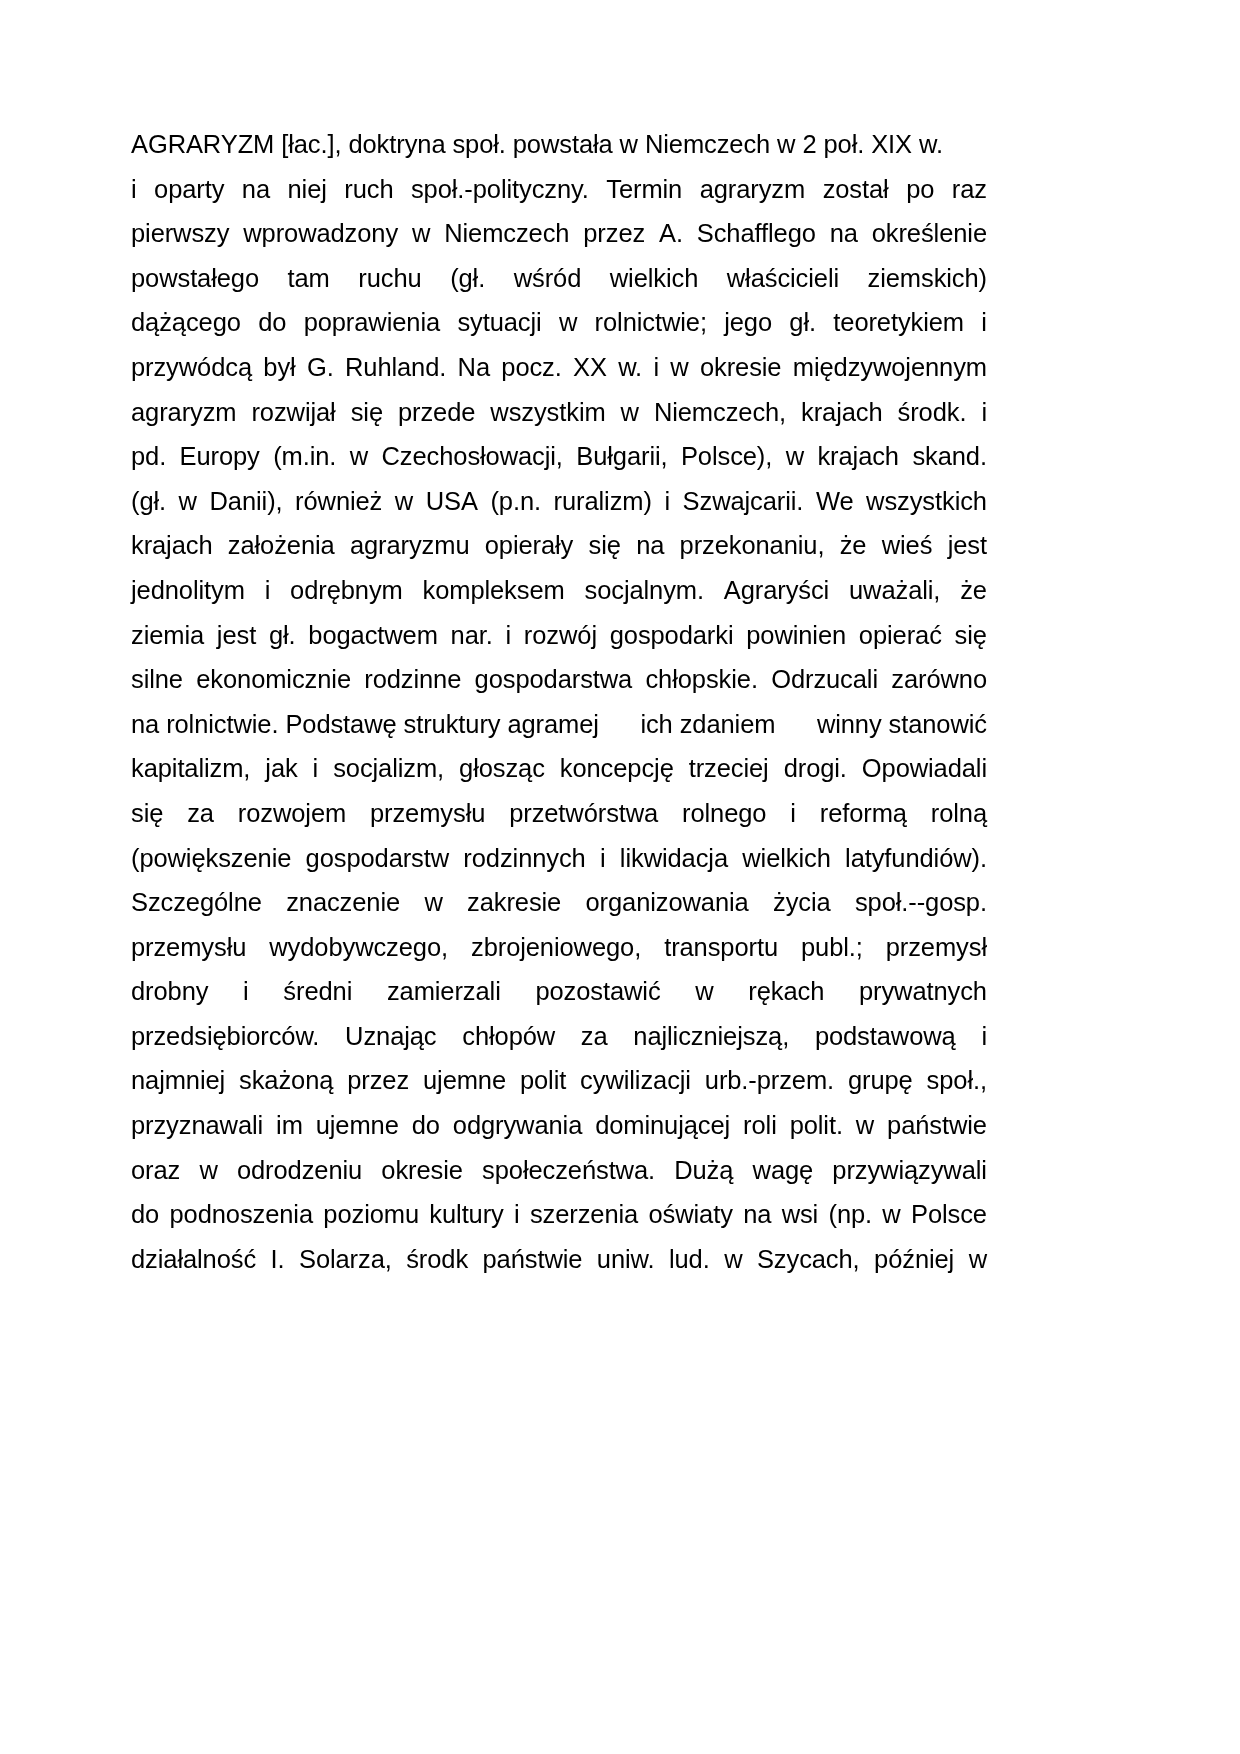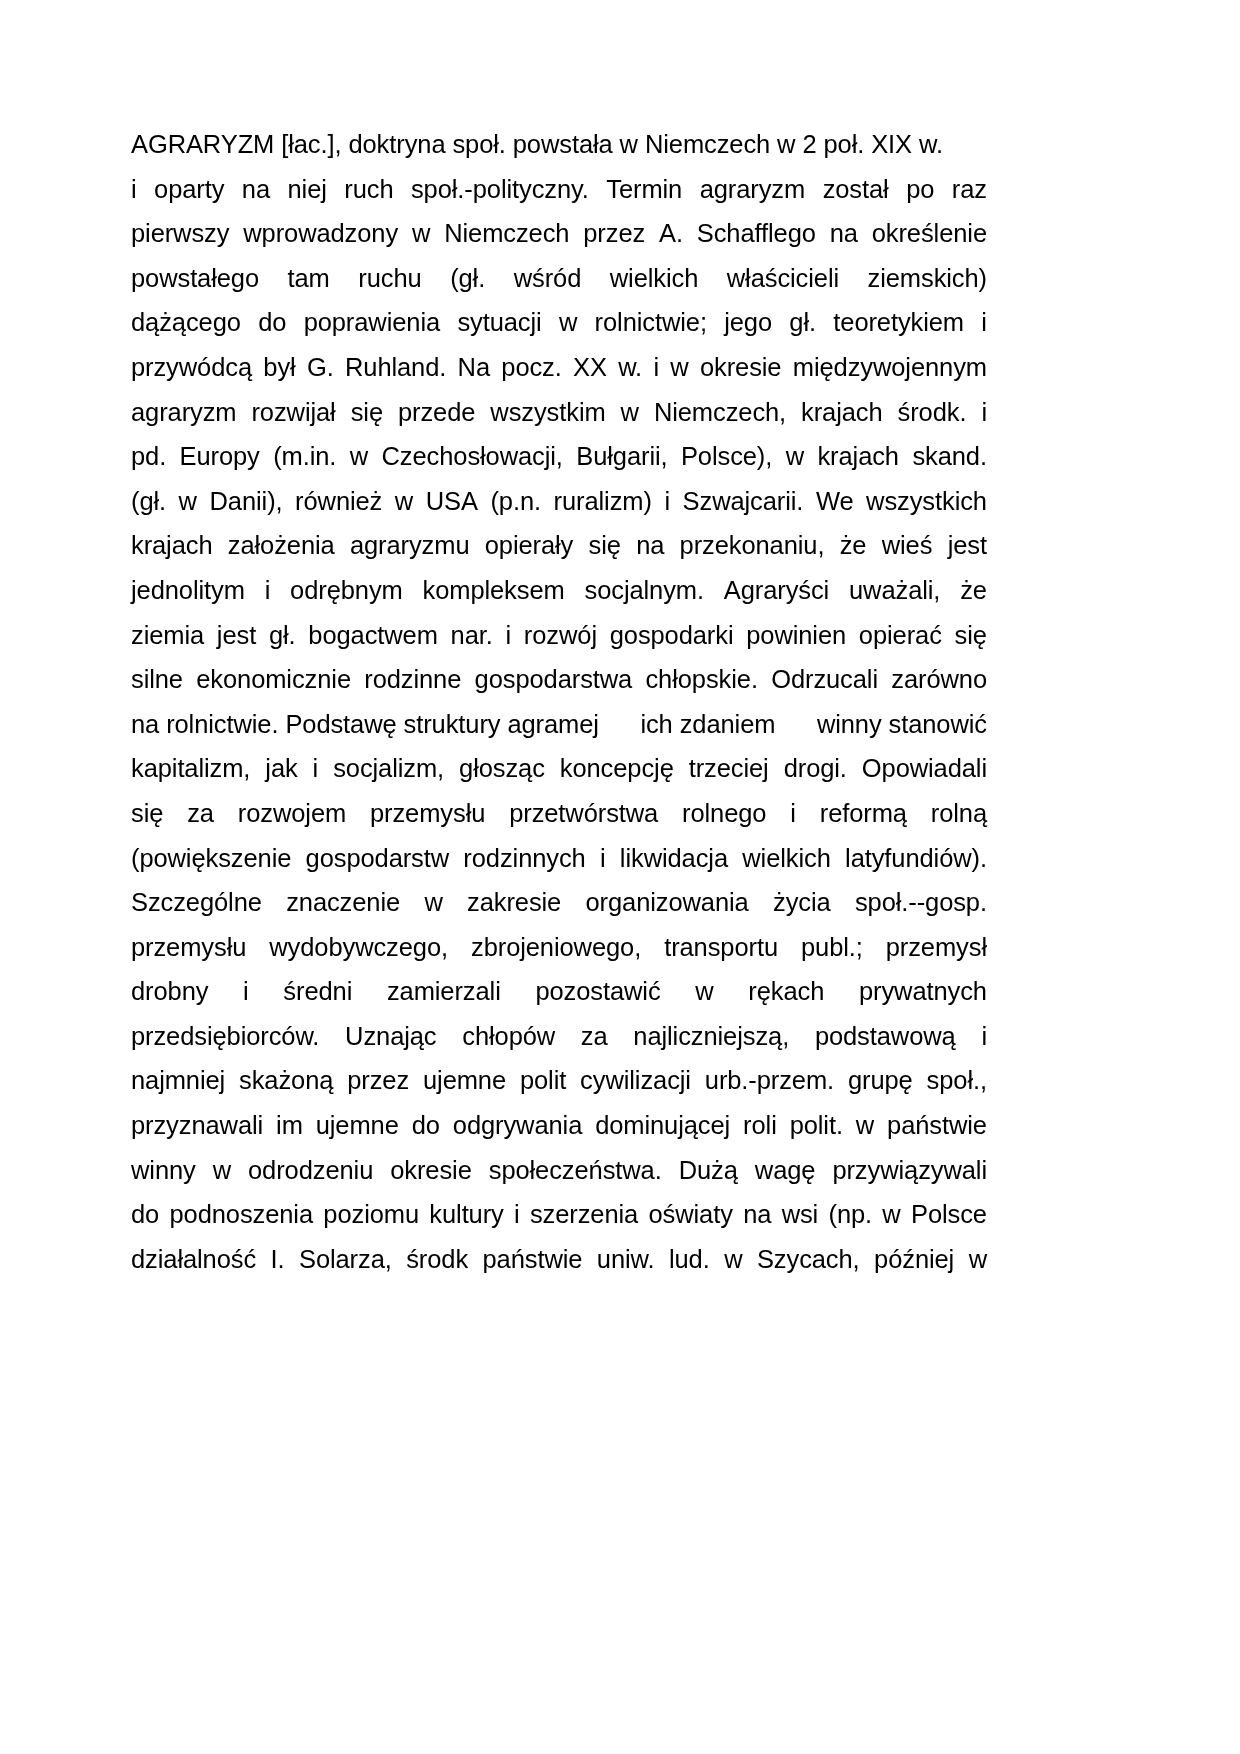--- a/index.html
+++ b/index.html
@@ -72,17 +72,17 @@
       <div class="line j"><span>na rolnictwie. Podstawę struktury agramej</span><span>ich zdaniem</span><span>winny stanowić</span></div>
       <div class="line j"><span>kapitalizm,</span><span>jak</span><span>i</span><span>socjalizm,</span><span>głosząc</span><span>koncepcję</span><span>trzeciej</span><span>drogi.</span><span>Opowiadali</span></div>
       <div class="line j"><span>się</span><span>za</span><span>rozwojem</span><span>przemysłu</span><span>przetwórstwa</span><span>rolnego</span><span>i</span><span>reformą</span><span>rolną</span></div>
       <div class="line j"><span>(powiększenie</span><span>gospodarstw</span><span>rodzinnych</span><span>i</span><span>likwidacja</span><span>wielkich</span><span>latyfundiów).</span></div>
       <div class="line j"><span>Szczególne</span><span>znaczenie</span><span>w</span><span>zakresie</span><span>organizowania</span><span>życia</span><span>społ.--gosp.</span></div>
       <div class="line j"><span>przemysłu</span><span>wydobywczego,</span><span>zbrojeniowego,</span><span>transportu</span><span>publ.;</span><span>przemysł</span></div>
       <div class="line j"><span>drobny</span><span>i</span><span>średni</span><span>zamierzali</span><span>pozostawić</span><span>w</span><span>rękach</span><span>prywatnych</span></div>
       <div class="line j"><span>przedsiębiorców.</span><span>Uznając</span><span>chłopów</span><span>za</span><span>najliczniejszą,</span><span>podstawową</span><span>i</span></div>
       <div class="line j"><span>najmniej</span><span>skażoną</span><span>przez</span><span>ujemne</span><span>polit</span><span>cywilizacji</span><span>urb.-przem.</span><span>grupę</span><span>społ.,</span></div>
       <div class="line j"><span>przyznawali</span><span>im</span><span>ujemne</span><span>do</span><span>odgrywania</span><span>dominującej</span><span>roli</span><span>polit.</span><span>w</span><span>państwie</span></div>
-      <div class="line j"><span>winny</span><span>w</span><span>odrodzeniu</span><span>okresie</span><span>społeczeństwa.</span><span>Dużą</span><span>wagę</span><span>przywiązywali</span></div>
+      <div class="line j"><span>oraz</span><span>w</span><span>odrodzeniu</span><span>okresie</span><span>społeczeństwa.</span><span>Dużą</span><span>wagę</span><span>przywiązywali</span></div>
       <div class="line j"><span>do</span><span>podnoszenia</span><span>poziomu</span><span>kultury</span><span>i</span><span>szerzenia</span><span>oświaty</span><span>na</span><span>wsi</span><span>(np.</span><span>w</span><span>Polsce</span></div>
       <div class="line j"><span>działalność</span><span>I.</span><span>Solarza,</span><span>środk</span><span>państwie</span><span>uniw.</span><span>lud.</span><span>w</span><span>Szycach,</span><span>później</span><span>w</span></div>
     </div>
 </div>
 
 </body></html>

